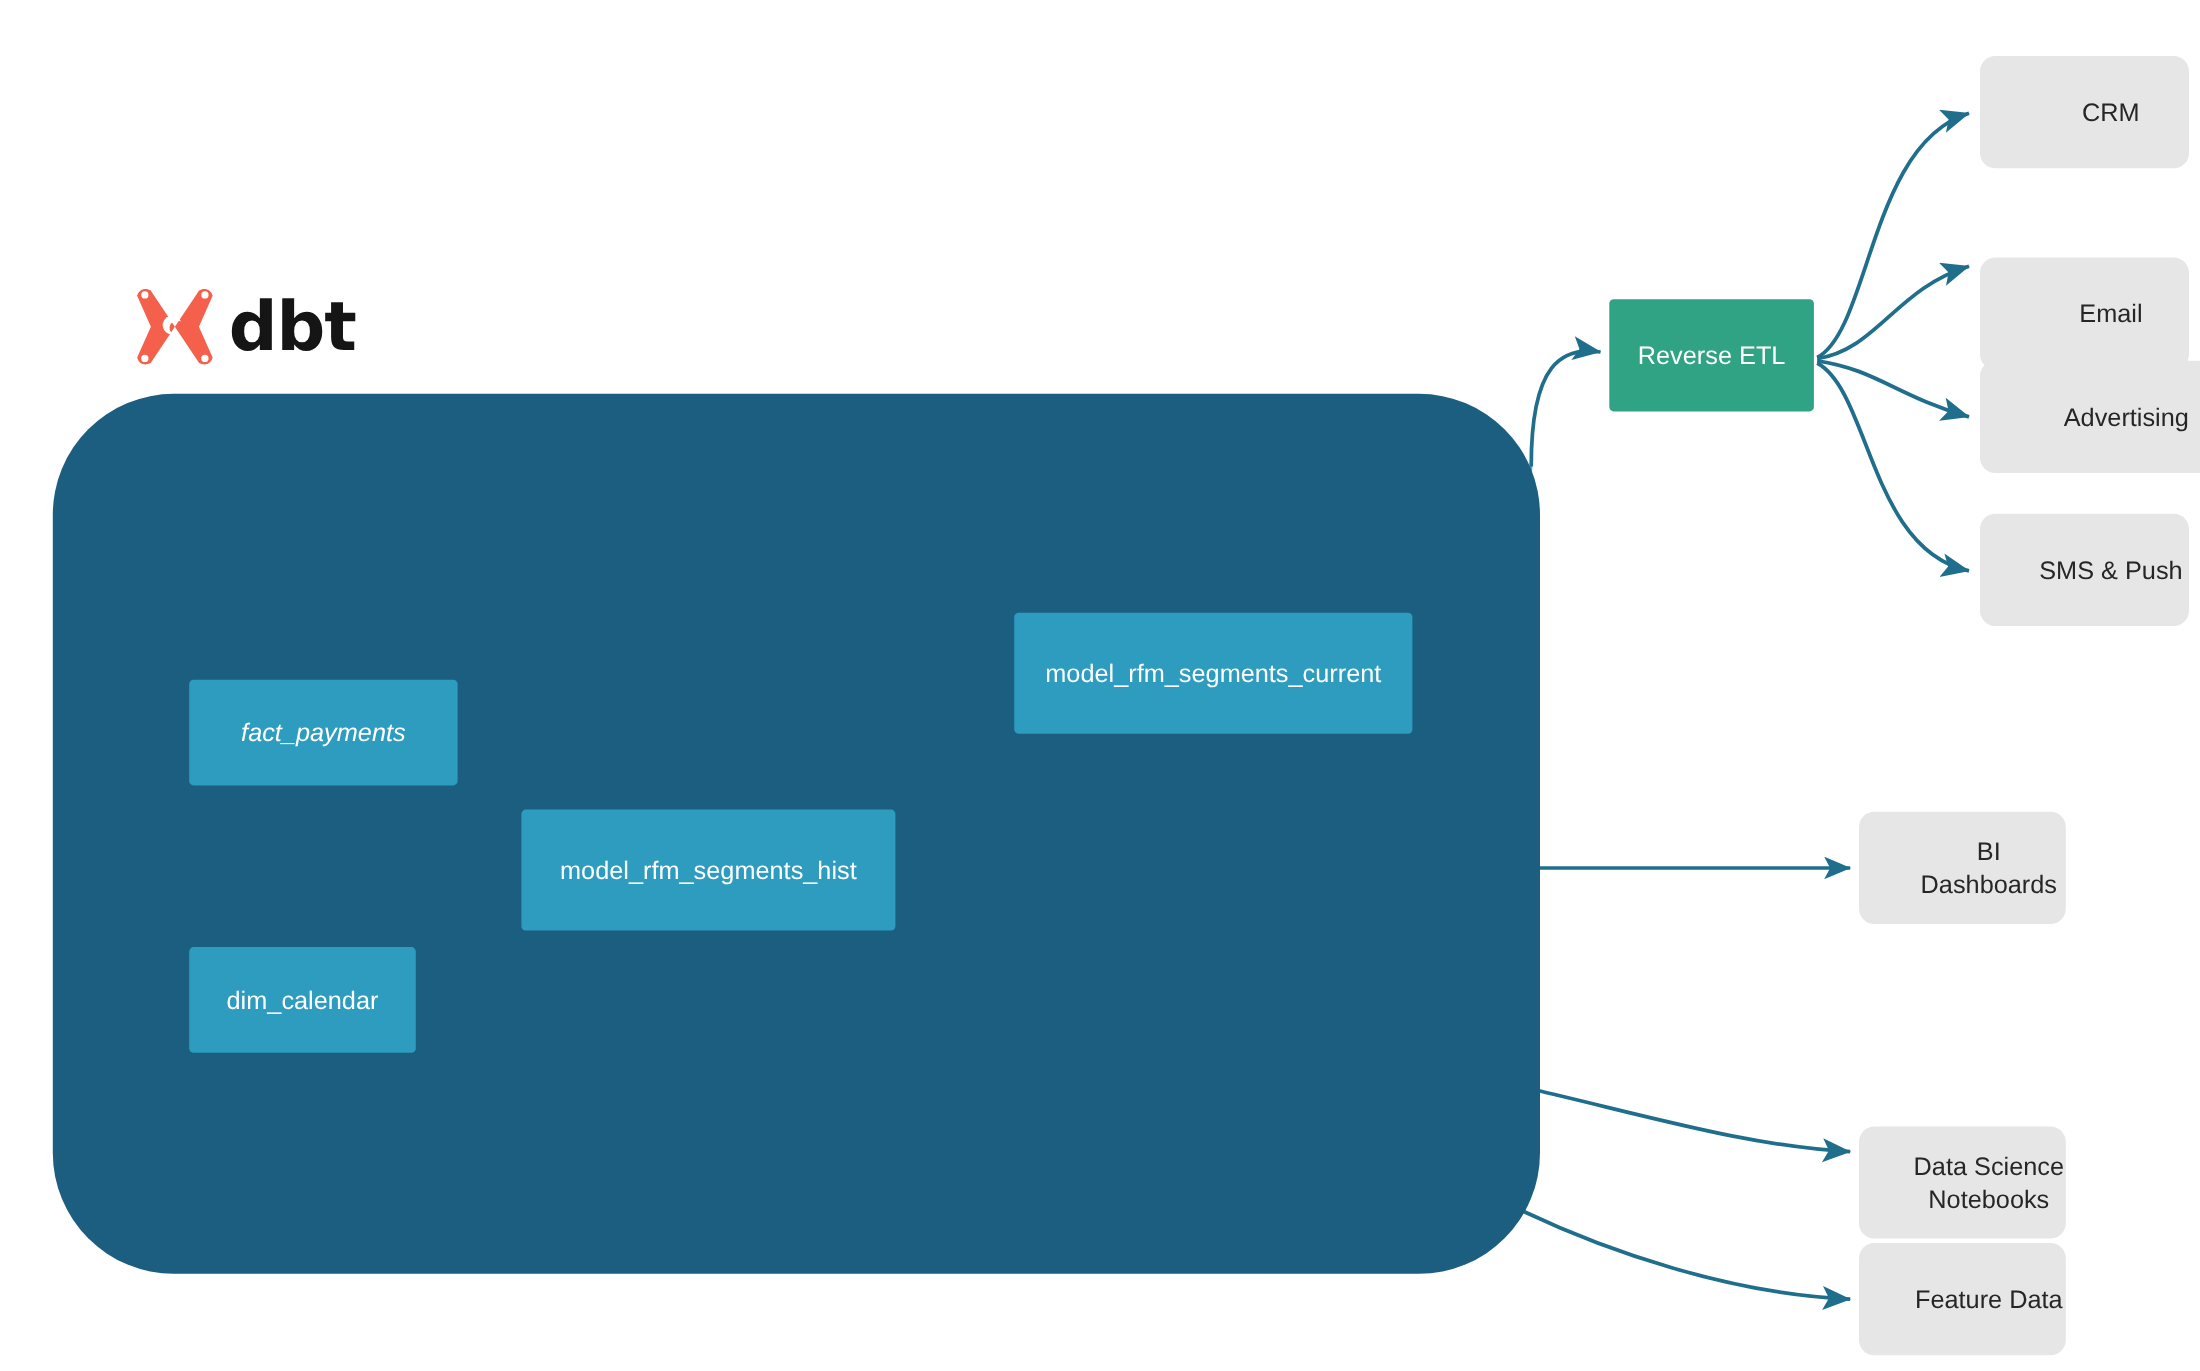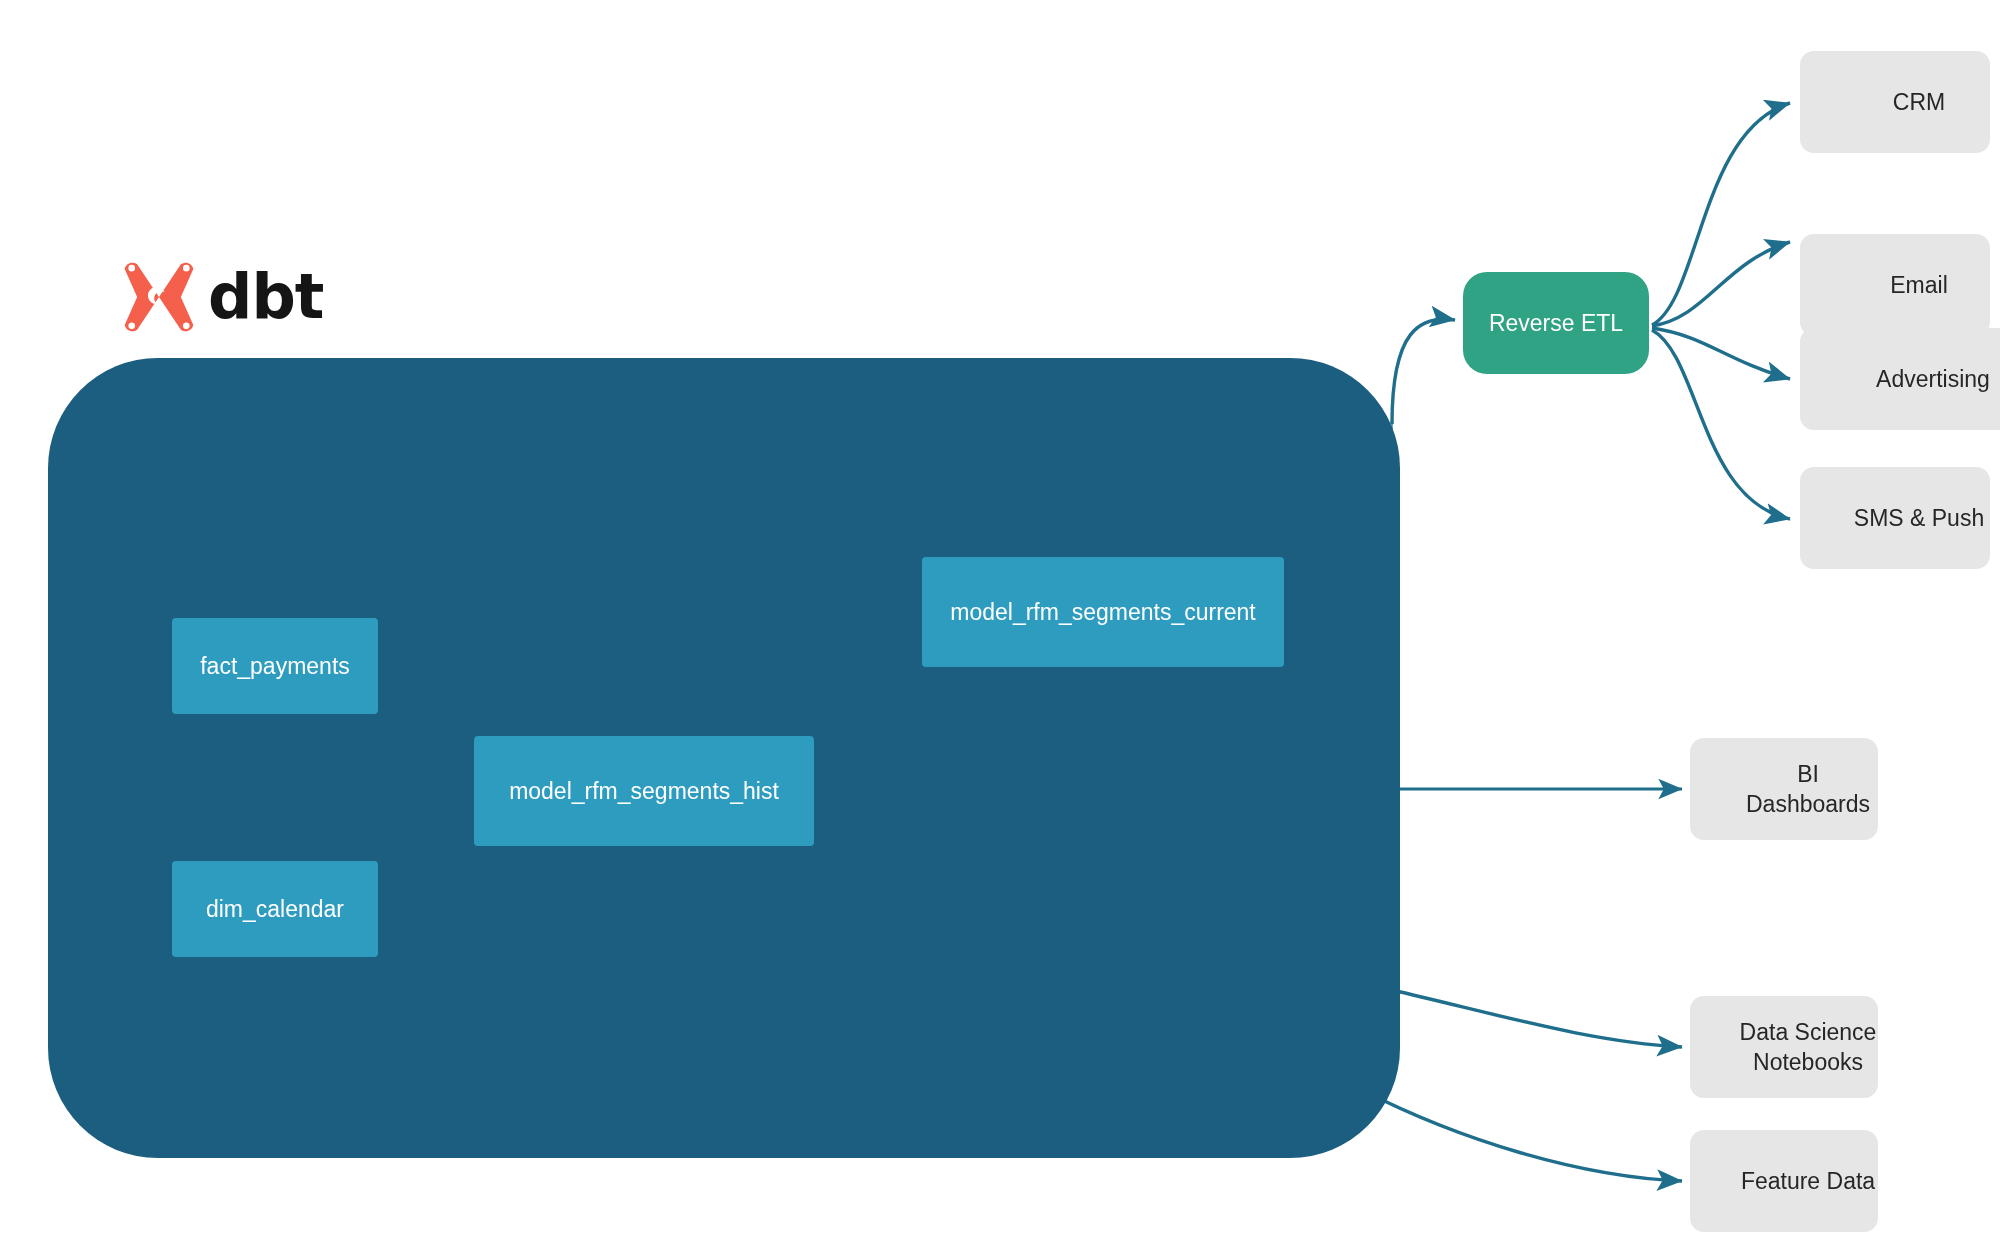--- a/index.html
+++ b/index.html
@@ -67,41 +67,41 @@
   .node-model {
     background: #2E9CBF;
     color: #ffffff;
     font-size: 23px;
     padding: 0 14px;
   }
   .node-green {
     background: #2FA383;
     color: #ffffff;
     font-size: 23px;
-    border-radius: 24px;
+    border-radius: 4px;
   }
   .node-gray {
     background: #E6E6E6;
     color: #262626;
     font-size: 23px;
     border-radius: 14px;
     line-height: 1.32;
     padding-left: 48px;
   }
-  .n-fact_payments   { left: 172px;  top: 618px;  width: 206px; height: 96px; }
+  .n-fact_payments   { left: 172px;  top: 618px;  width: 244px; height: 96px; font-style: italic; }
   .n-dim_calendar    { left: 172px;  top: 861px;  width: 206px; height: 96px; }
   .n-hist            { left: 474px;  top: 736px;  width: 340px; height: 110px; }
   .n-current         { left: 922px;  top: 557px;  width: 362px; height: 110px; }
   .n-reverse_etl     { left: 1463px; top: 272px;  width: 186px; height: 102px; }
   .n-crm             { left: 1800px; top: 51px;   width: 190px; height: 102px; }
   .n-email           { left: 1800px; top: 190px;  width: 190px; height: 102px; margin-top: 44px; }
   .n-advertising     { left: 1800px; top: 328px;  width: 218px; height: 102px; }
   .n-sms_push        { left: 1800px; top: 467px;  width: 190px; height: 102px; }
   .n-bi              { left: 1690px; top: 738px;  width: 188px; height: 102px; }
-  .n-ds              { left: 1690px; top: 996px;  width: 188px; height: 102px; }
+  .n-ds              { left: 1690px; top: 1024px;  width: 188px; height: 102px; }
   .n-fs              { left: 1690px; top: 1130px; width: 188px; height: 102px; }
 </style>
 </head>
 <body>
 
 <div id="canvas">
 
   <svg id="edges" viewBox="0 0 2000 1246" xmlns="http://www.w3.org/2000/svg">
     <defs>
       <marker id="arrow-ext" markerWidth="9" markerHeight="9" refX="7.4" refY="3.2" orient="auto" markerUnits="strokeWidth">

